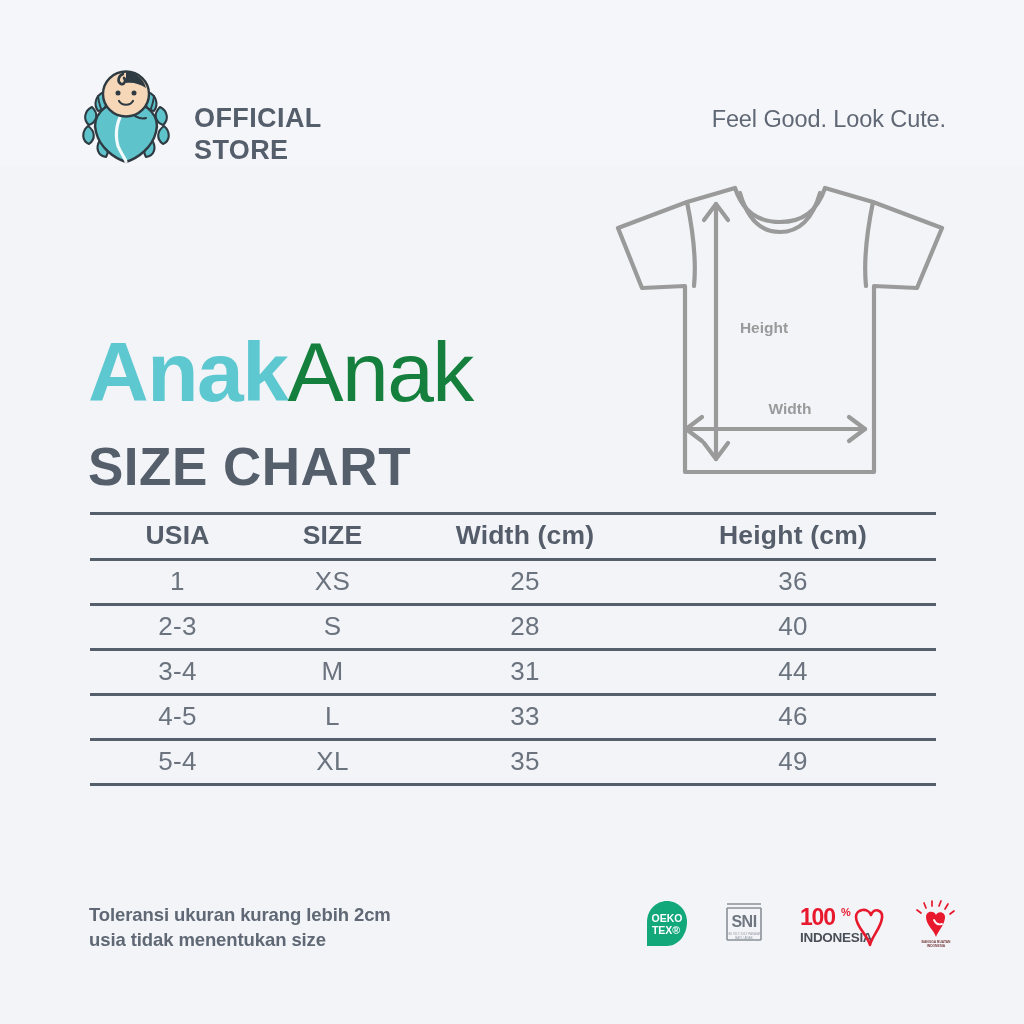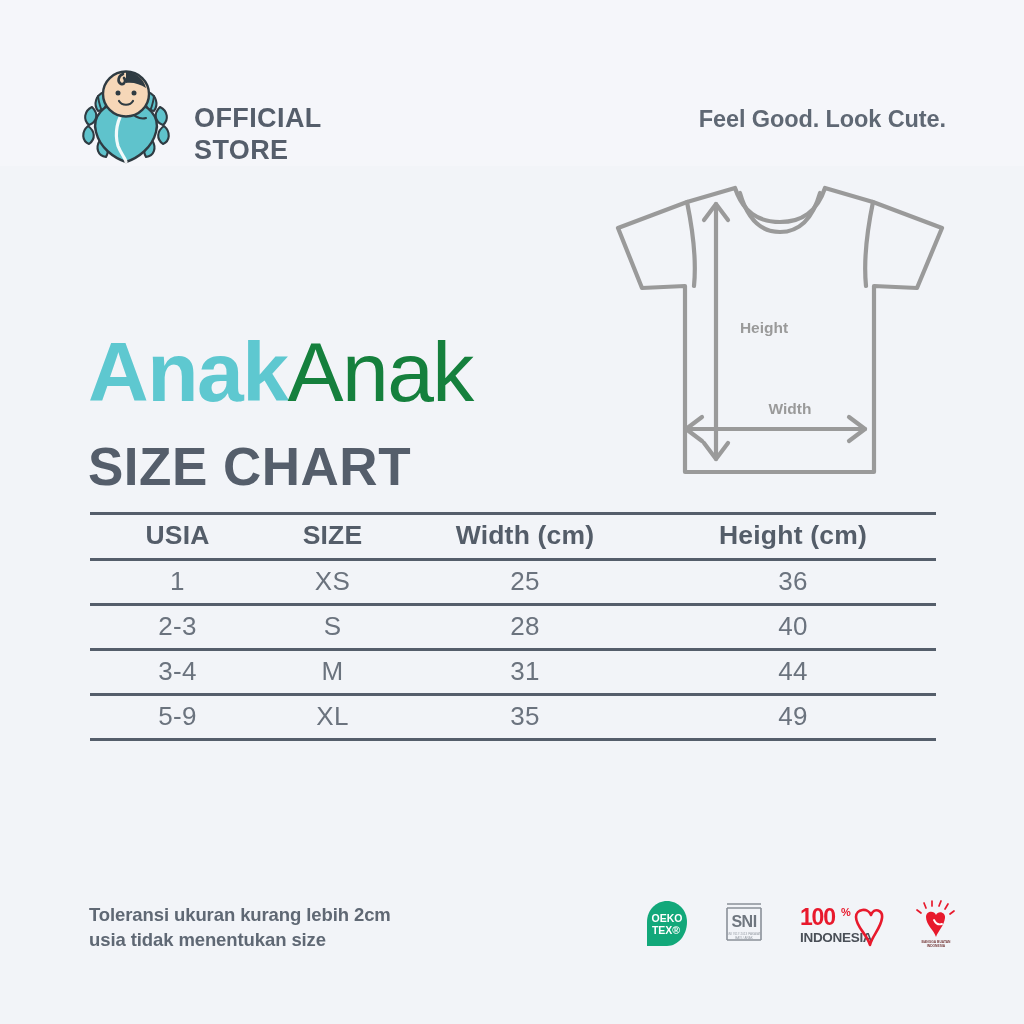--- a/index.html
+++ b/index.html
@@ -44,21 +44,21 @@
     letter-spacing: 0.4px;
     color: #555e6b;
     text-transform: uppercase;
   }
   #brand-name div { white-space: pre; }
 
   #tagline {
     position: absolute;
     right: 78px; top: 106px;
     font-size: 23.5px;
-    font-weight: bold;
+    font-weight: normal;
     color: #5f6874;
     letter-spacing: -0.1px;
     white-space: nowrap;
   }
 
   
   #title-block {
     position: absolute;
     left: 88px; top: 330px;
   }
@@ -270,21 +270,27 @@
         <td>28</td>
         <td>40</td>
       </tr>
       <tr>
         <td>3-4</td>
         <td>M</td>
         <td>31</td>
         <td>44</td>
       </tr>
       <tr>
-        <td>5-9</td>
+        <td>4-5</td>
+        <td>L</td>
+        <td>33</td>
+        <td>46</td>
+      </tr>
+      <tr>
+        <td>5-4</td>
         <td>XL</td>
         <td>35</td>
         <td>49</td>
       </tr>
     </tbody>
   </table>
 
   <div id="footer-note">
     <div>Toleransi ukuran kurang lebih 2cm</div>
     <div>usia tidak menentukan size</div>

